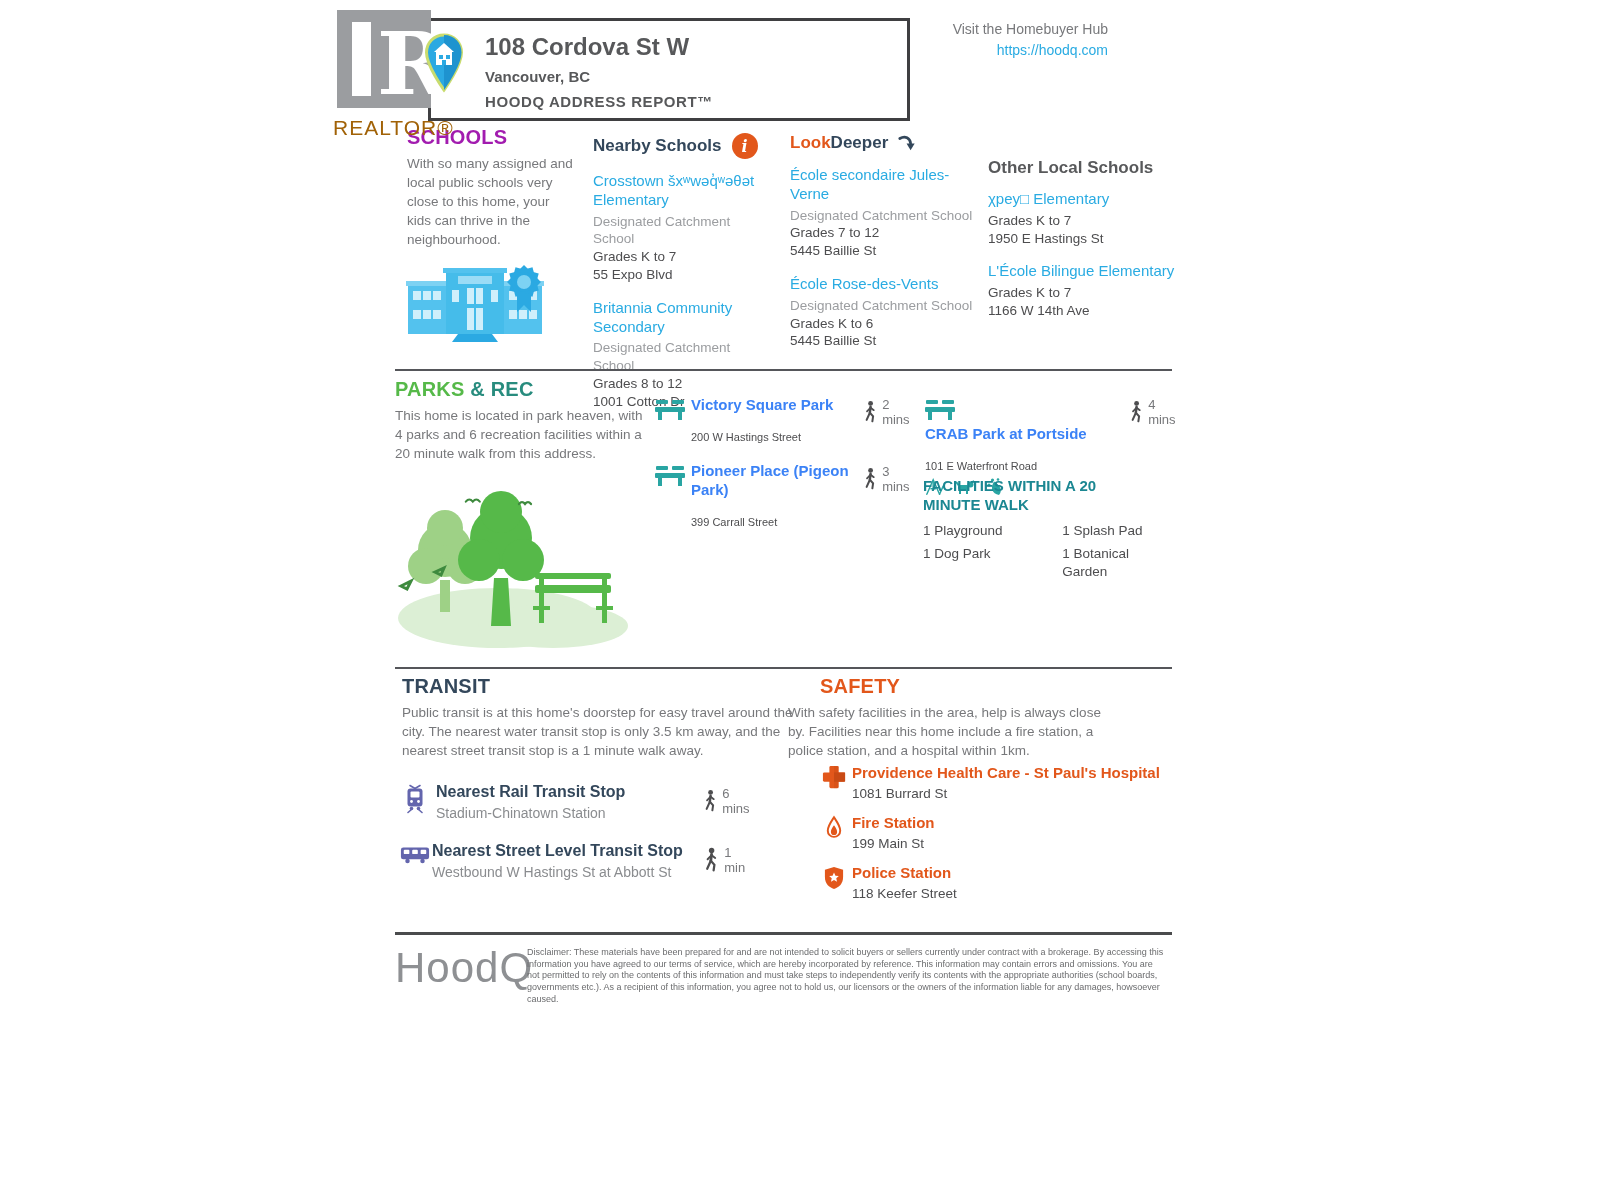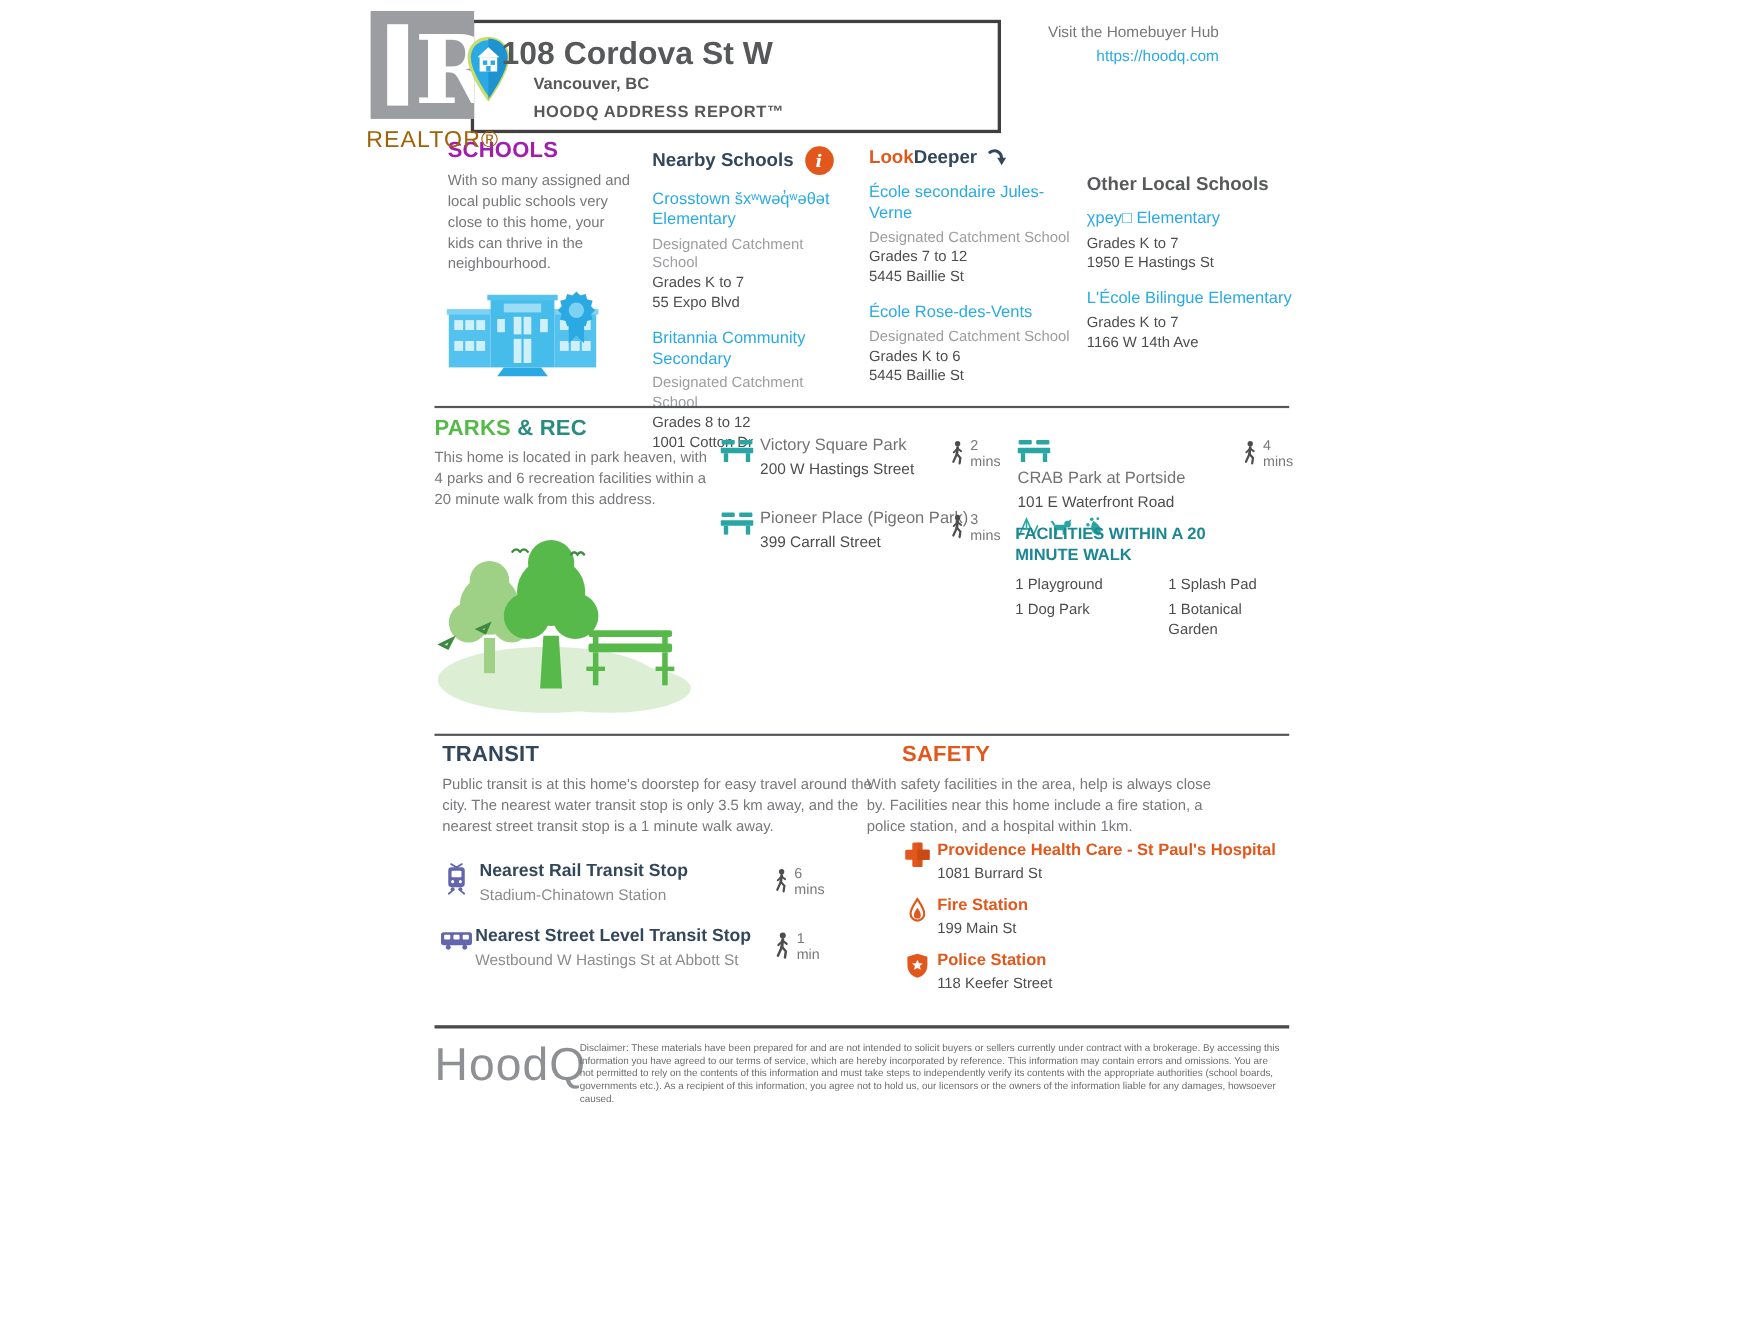--- a/index.html
+++ b/index.html
@@ -8,21 +8,21 @@
     position:relative; width:1600px; height:1200px; background:#ffffff;
     font-family:"Liberation Sans","DejaVu Sans",sans-serif; overflow:hidden; color:#4D4D4F;
   }
   .abs { position:absolute; }
 
   
   .realtor-block { left:337px; top:10px; width:94px; height:98px; background:#9B9DA0; z-index:3; }
   .realtor-word { left:333px; top:116px; width:110px; font-size:21px; color:#a16207; letter-spacing:1px; z-index:3; }
   .header-box { left:428px; top:18px; width:482px; height:103px; border:3px solid #3F3F41; background:#fff; z-index:2; }
   .pin-wrap { left:424px; top:33px; width:40px; height:60px; z-index:4; }
-  .addr-title { left:456px; top:33px; font-size:29px; font-weight:bold; color:#57585A; z-index:4; }
+  .addr-title { left:485px; top:33px; font-size:24px; font-weight:bold; color:#57585A; z-index:4; }
   .addr-city { left:485px; top:68px; font-size:15px; font-weight:bold; color:#57585A; z-index:4; }
   .addr-report { left:485px; top:93px; font-size:15px; font-weight:bold; color:#57585A; letter-spacing:0.6px; z-index:4; }
   .hub { left:868px; top:20px; width:240px; text-align:right; line-height:1.35; }
   .hub-label { font-size:14px; color:#77787B; }
   .hub-url { font-size:14px; color:#29ABE2; text-decoration:none; display:inline-block; margin-top:2px; }
 
   
   .sec-title { font-size:20px; font-weight:bold; letter-spacing:0.2px; }
   .body-text { font-size:13.5px; color:#77787B; line-height:1.4; }
   .col-heading { font-size:17px; font-weight:bold; color:#33475B; }
@@ -48,22 +48,22 @@
   .other-heading { font-size:17px; font-weight:bold; color:#58595B; margin-bottom:12px; }
 
   
   .parks-title { left:395px; top:378px; }
   .parks-green { color:#56B949; }
   .parks-teal { color:#288C7E; }
   .parks-intro { left:395px; top:407px; width:252px; }
   .park-illustration { left:393px; top:468px; width:238px; height:182px; }
   .park-item { display:flex; align-items:flex-start; }
   .park-icon-cell { width:36px; padding-top:3px; flex:none; }
-  .park-name { font-size:15px; font-weight:normal; color:#737373; line-height:1.25; text-decoration:none; display:block; }
-  .park-addr { font-size:14px; color:#4D4D4F; margin-top:3px; }
+  .park-name { font-size:15px; font-weight:bold; color:#3b82f6; line-height:1.25; text-decoration:none; display:block; }
+  .park-addr { font-size:11px; color:#4D4D4F; margin-top:16px; }
   .park-item-1 { left:655px; top:396px; width:228px; }
   .park-item-2 { left:655px; top:462px; width:228px; }
   .park-item-3 { left:925px; top:396px; width:230px;flex-direction:column; }
   .mini-icons { display:flex; gap:9px; margin-top:5px; align-items:center; }
   .walker { display:flex; flex-direction:row; align-items:center; gap:3px; width:50px; }
   .walker-time { font-size:13px; color:#77787B; }
   .walker-a1 { left:862px; top:397px; }
   .walker-a2 { left:862px; top:464px; }
   .walker-b1 { left:1128px; top:397px; }
   .facilities-heading { left:923px; top:477px; width:222px; font-size:15px; font-weight:bold; color:#1B8792; line-height:1.25; }

